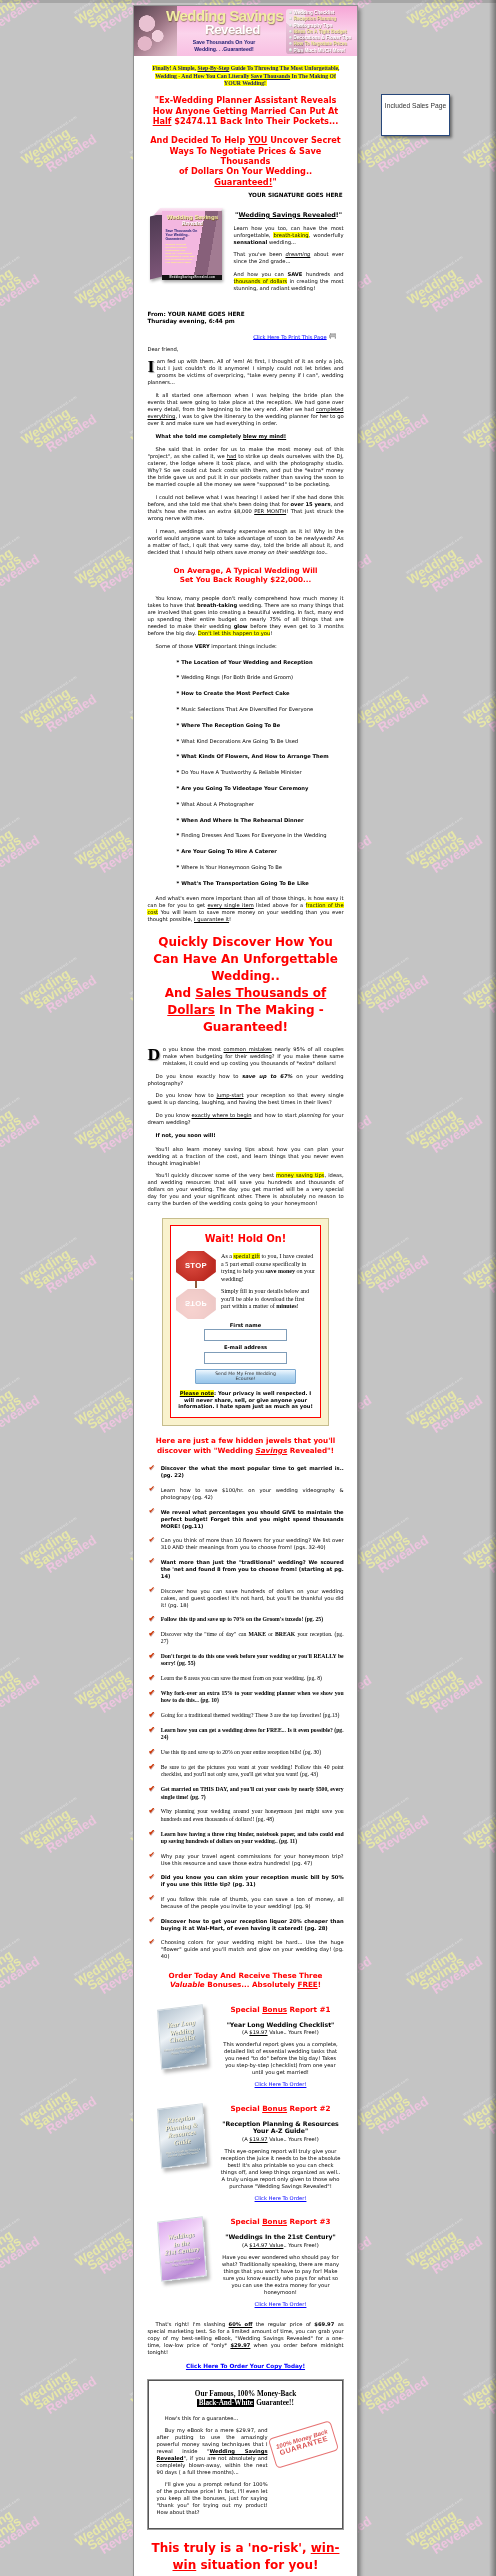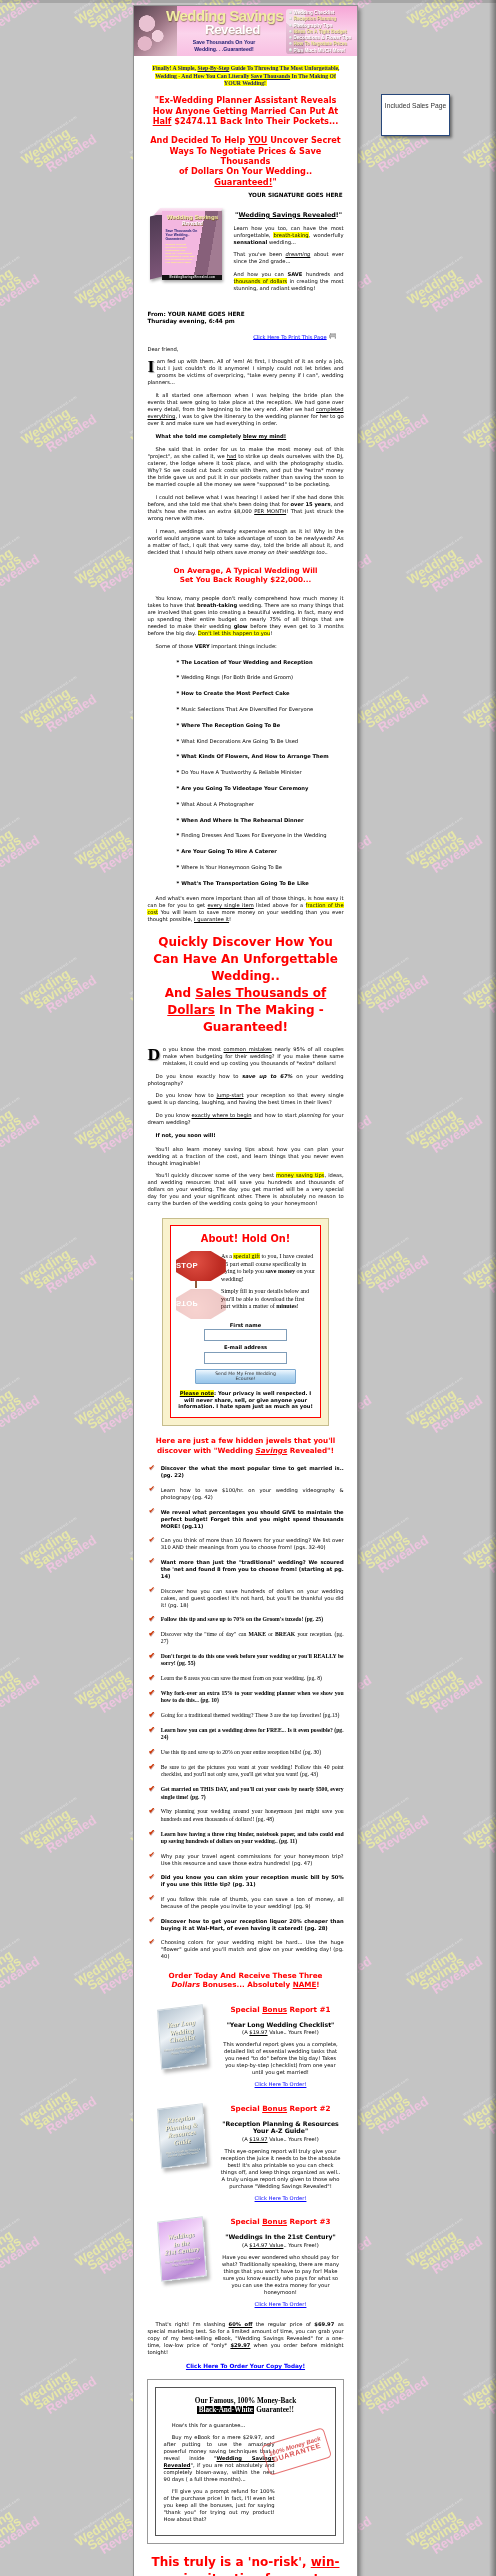--- a/index.html
+++ b/index.html
@@ -68,23 +68,23 @@
   
   .star-item{font:5.2px/7px "DejaVu Sans",sans-serif;margin:8.8px 0 8.8px 29px}
   .star-item.b{font-weight:bold}
   .st{font-weight:bold;margin-right:2.1px}
   
   .optin{width:167px;margin:10.3px auto;background:#f9f2cd;border:0.5px solid #c6bd8d;padding:6.7px;box-sizing:border-box}
   .optin-in{background:#fff;border:1px solid #ff0000;padding:5.2px 5.2px 7.2px}
   .wait-h{color:#f00;text-align:center;font:bold 9.8px/11.3px "DejaVu Sans",sans-serif;margin:2.1px 0 4.1px}
   .opt-flex{display:flex;gap:5.2px}
   .stop-wrap{width:40px;flex:0 0 auto;text-align:center}
-  .stop{width:50px;height:30px;margin:2.1px auto 0;background:radial-gradient(circle at 40% 35%,#e04f43,#bd2b22 70%);
+  .stop{width:40px;height:30px;margin:2.1px auto 0;background:radial-gradient(circle at 40% 35%,#e04f43,#bd2b22 70%);
     clip-path:polygon(30% 0,70% 0,100% 30%,100% 70%,70% 100%,30% 100%,0 70%,0 30%);
-    display:flex;align-items:center;}
+    display:flex;align-items:center;justify-content:center}
   .stop b{color:#fff;font-size:7.7px;letter-spacing:0.3px;font-family:"Liberation Sans",sans-serif}
   .stop-post{width:2.6px;height:7.2px;background:#8b5a3c;margin:0 auto}
   .stop-ref{transform:scaleY(-1);opacity:.25;margin-top:0.5px}
   .opt-txt{flex:1;font:6px/7.7px "Liberation Serif",serif}
   .opt-txt p{margin:4.1px 0;text-indent:0}
   .opt-form{text-align:center;margin-top:3.1px}
   .opt-lab{font:bold 5.2px/6.2px "DejaVu Sans",sans-serif;margin-top:3.1px}
   .opt-inp{width:77px;height:7.7px;border:0.5px solid #7f9db9;font-size:4.6px;margin-top:1.5px}
   .opt-btn{margin-top:5.2px;font:4.6px "DejaVu Sans",sans-serif;color:#333;padding:1.5px 12.4px;
     background:linear-gradient(#eef7fe,#badaf3 45%,#98c6ea);border:0.5px solid #7aa7cf;border-radius:1px;cursor:pointer;width:101px}
@@ -104,21 +104,21 @@
   .bonus-desc{font:5.2px/7px "DejaVu Sans",sans-serif;margin:0 2.1px 5.2px}
   .bonus-lnk{font:5.2px/6.7px "DejaVu Sans",sans-serif}
   .bcover{width:46px;height:60px;transform:rotate(-7deg) skewX(-3deg);border:0.5px solid #cfd8de;
     box-shadow:2.6px 3.6px 3.6px rgba(0,0,0,.3);display:flex;flex-direction:column;justify-content:center;
     text-align:center;padding:3.1px;box-sizing:border-box}
   .bcover.silver{background:linear-gradient(155deg,#b4c3cf,#edf2f6 40%,#90a5b7 78%,#c5d2dc)}
   .bcover.pink{background:linear-gradient(155deg,#dcaaec,#f6dbfc 40%,#bb8cd6 78%,#eac3f4)}
   .bc-line{font:bold italic 6.7px/7.7px "Liberation Serif",serif;color:#fbf5d8;text-shadow:0.5px 0.5px 0.5px #5c6a76}
   .bc-sub{font:2.8px/3.6px "Liberation Serif",serif;color:#fdf8e6;margin-top:4.1px;text-shadow:0 0.5px 0.5px #5c6a76}
   
-  .gbox{border:0.5px solid #999;padding:7px;margin:8.2px 0}
+  .gbox{border:0.5px solid #999;padding:0;margin:8.2px 0}
   .gbox-in{border:1px solid #555;padding:6.2px 7.2px;position:relative;min-height:98px}
   .g-head{text-align:center;font:bold 7.2px/9.3px "Liberation Serif",serif;margin:3.1px 0 6.2px}
   .inv{background:#000;color:#fff;padding:0 1.5px}
   .g-txt{width:111px}
   .g-txt .p{margin:5.2px 0}
   .stamp{position:absolute;right:5.2px;top:48px;width:65px;height:31px;border:1.5px solid rgba(224,80,80,.85);
     border-radius:4.6px;transform:rotate(-17deg);color:#d84b4b;text-align:center;padding-top:4.6px;box-sizing:border-box;opacity:.95}
   .stamp .s1{font:bold italic 6.2px/7.2px "Liberation Sans",sans-serif}
   .stamp .s2{font:bold 7.2px/8.8px "Liberation Sans",sans-serif;letter-spacing:0.5px}
   .opt-label{font:bold 5.2px/7px "DejaVu Sans",sans-serif;text-decoration:underline;margin:7.2px 0 5.2px}
@@ -823,21 +823,21 @@
     <p class="p p0"><span class="dcap">D</span><span>o you know the most <u>common mistakes</u> nearly 95% of all couples make when budgeting for their wedding?  If you make these same mistakes, it could end up costing you thousands of *extra* dollars!</span></p>
     <p class="p">Do you know exactly how to <b><i>save up to 67%</i></b> on your wedding photography?</p>
     <p class="p">Do you know how to <u>jump-start</u> your reception so that every single guest is up dancing, laughing, and having the best times in their lives?</p>
     <p class="p">Do you know <u>exactly where to begin</u> and how to start <i>planning</i> for your dream wedding?</p>
     <div class="bold-line">If not, you soon will!</div>
     <p class="p">You'll also learn money saving tips about how you can plan your wedding at a fraction of the cost, and learn things that you never even thought imaginable!</p>
     <p class="p">You'll quickly discover some of the very best <span class="hl">money saving tips</span>, ideas, and wedding resources that will save you hundreds and thousands of dollars on your wedding. The day you get married will be a very special day for you and your significant other. There is absolutely no reason to carry the burden of the wedding costs going to your honeymoon!</p>
 
     <div class="optin">
       <div class="optin-in">
-        <div class="wait-h">About! Hold On!</div>
+        <div class="wait-h">Wait! Hold On!</div>
         <div class="opt-flex">
           <div class="stop-wrap">
             <div class="stop">
                 <b>STOP</b>
               </div>
             <div class="stop-post"></div>
             <div class="stop stop-ref">
                 <b>STOP</b>
               </div>
           </div>
@@ -878,21 +878,21 @@
         <div class="check-item b serif"><span class="ck">✔</span><span>Get married on THIS DAY, and you'll cut your costs by nearly $500, every single time!  (pg. 7)</span></div>
         <div class="check-item serif"><span class="ck">✔</span><span>Why planning your wedding around your honeymoon just might save you hundreds and even thousands of dollars!!  (pg. 48)</span></div>
         <div class="check-item b serif"><span class="ck">✔</span><span>Learn how having a three ring binder, notebook paper, and tabs could end up saving hundreds of dollars on your wedding..  (pg. 11)</span></div>
         <div class="check-item"><span class="ck">✔</span><span>Why pay your travel agent commissions for your honeymoon trip?  Use this resource and save those extra hundreds!  (pg. 47)</span></div>
         <div class="check-item b"><span class="ck">✔</span><span>Did you know you can skim your reception music bill by 50% if you use this little tip?  (pg. 31)</span></div>
         <div class="check-item"><span class="ck">✔</span><span>If you follow this rule of thumb, you can save a ton of money, all because of the people you invite to your wedding!  (pg. 9)</span></div>
         <div class="check-item b"><span class="ck">✔</span><span>Discover how to get your reception liquor 20% cheaper than buying it at Wal-Mart, of even having it catered!  (pg. 28)</span></div>
         <div class="check-item"><span class="ck">✔</span><span>Choosing colors for your wedding might be hard...  Use the huge "flower" guide and you'll match and glow on your wedding day!  (pg. 40)</span></div>
       </div>
 
-    <div class="red-ch">Order Today And Receive These Three<br><i>Dollars</i> Bonuses... Absolutely <u>NAME</u>!</div>
+    <div class="red-ch">Order Today And Receive These Three<br><i>Valuable</i> Bonuses... Absolutely <u>FREE</u>!</div>
     <div>
 
         <div class="bonus">
           <div class="bonus-img">
             <div class="bcover silver">
               <div class="bc-line">Year Long</div>
               <div class="bc-line">Wedding</div>
               <div class="bc-line">Checklist</div>
               <div class="bc-sub">Essential Wedding Tasks "To Do" Before The Big Day!</div>
             </div>

